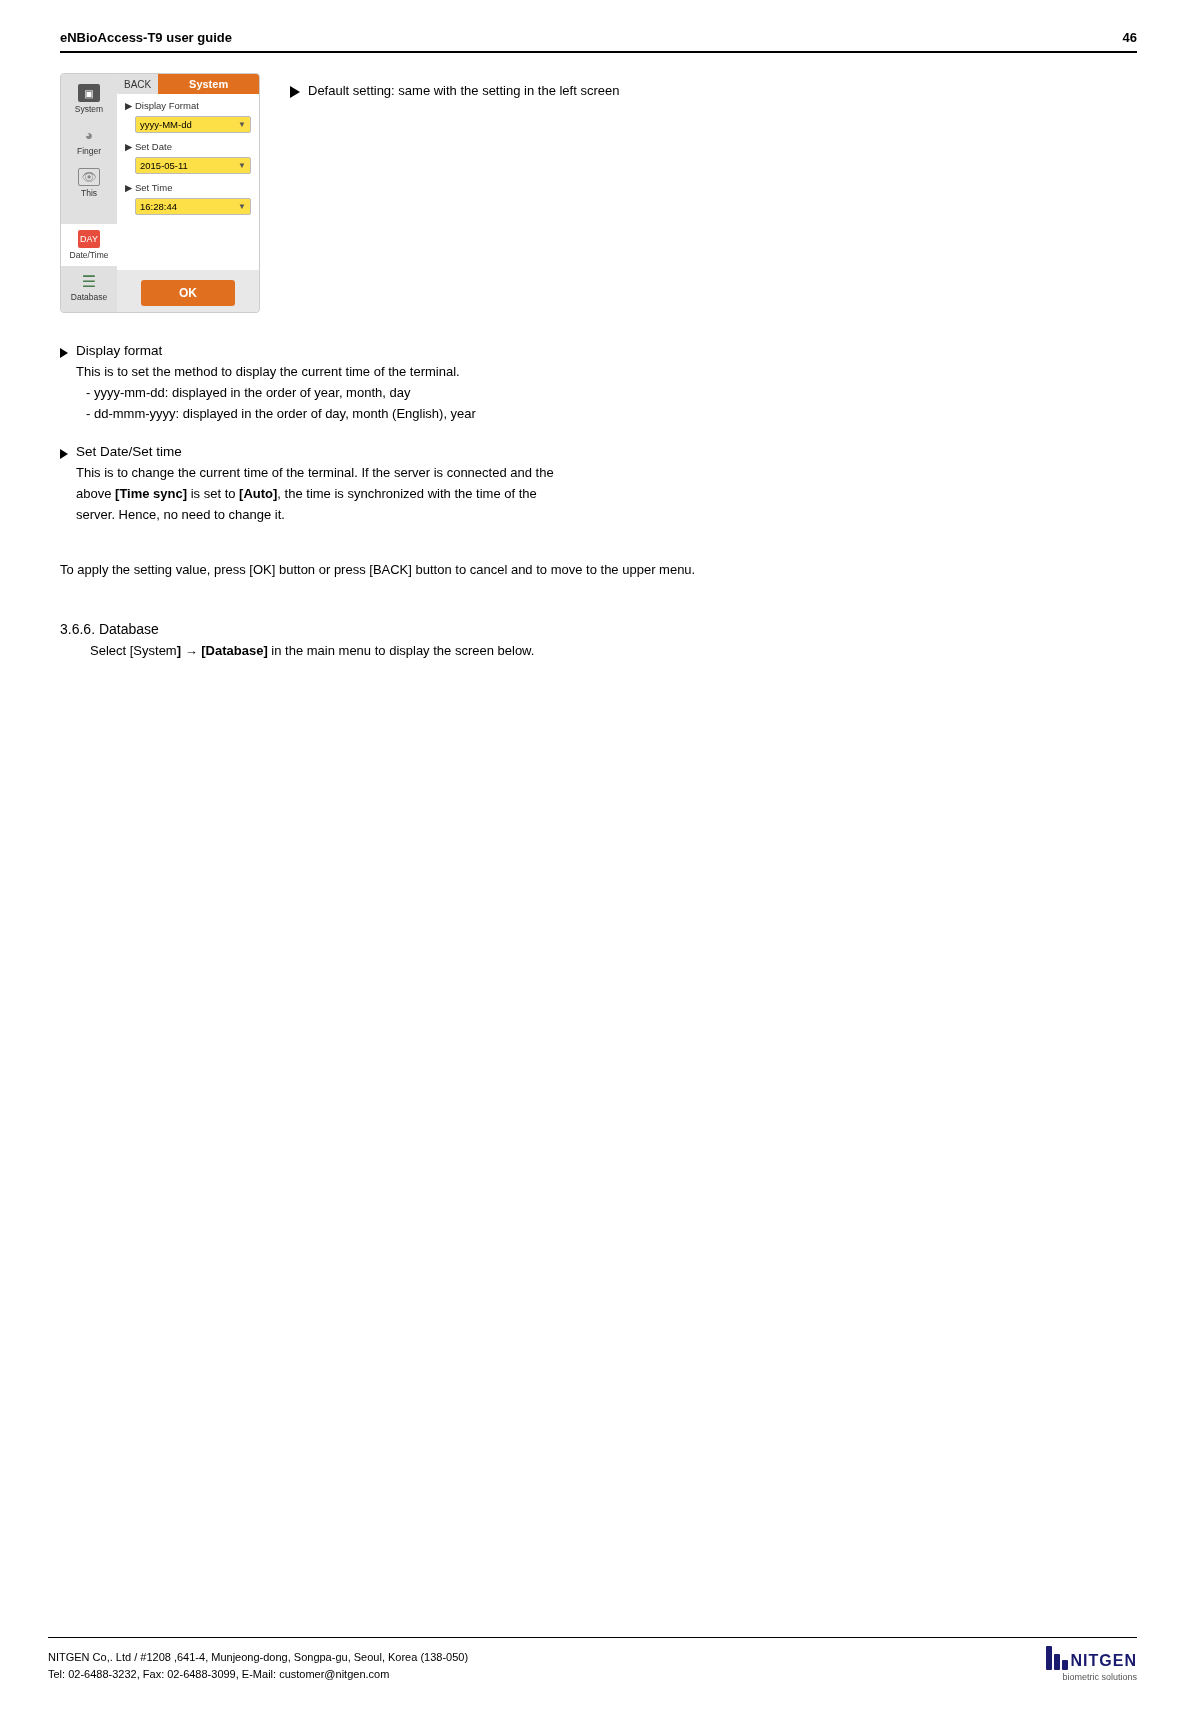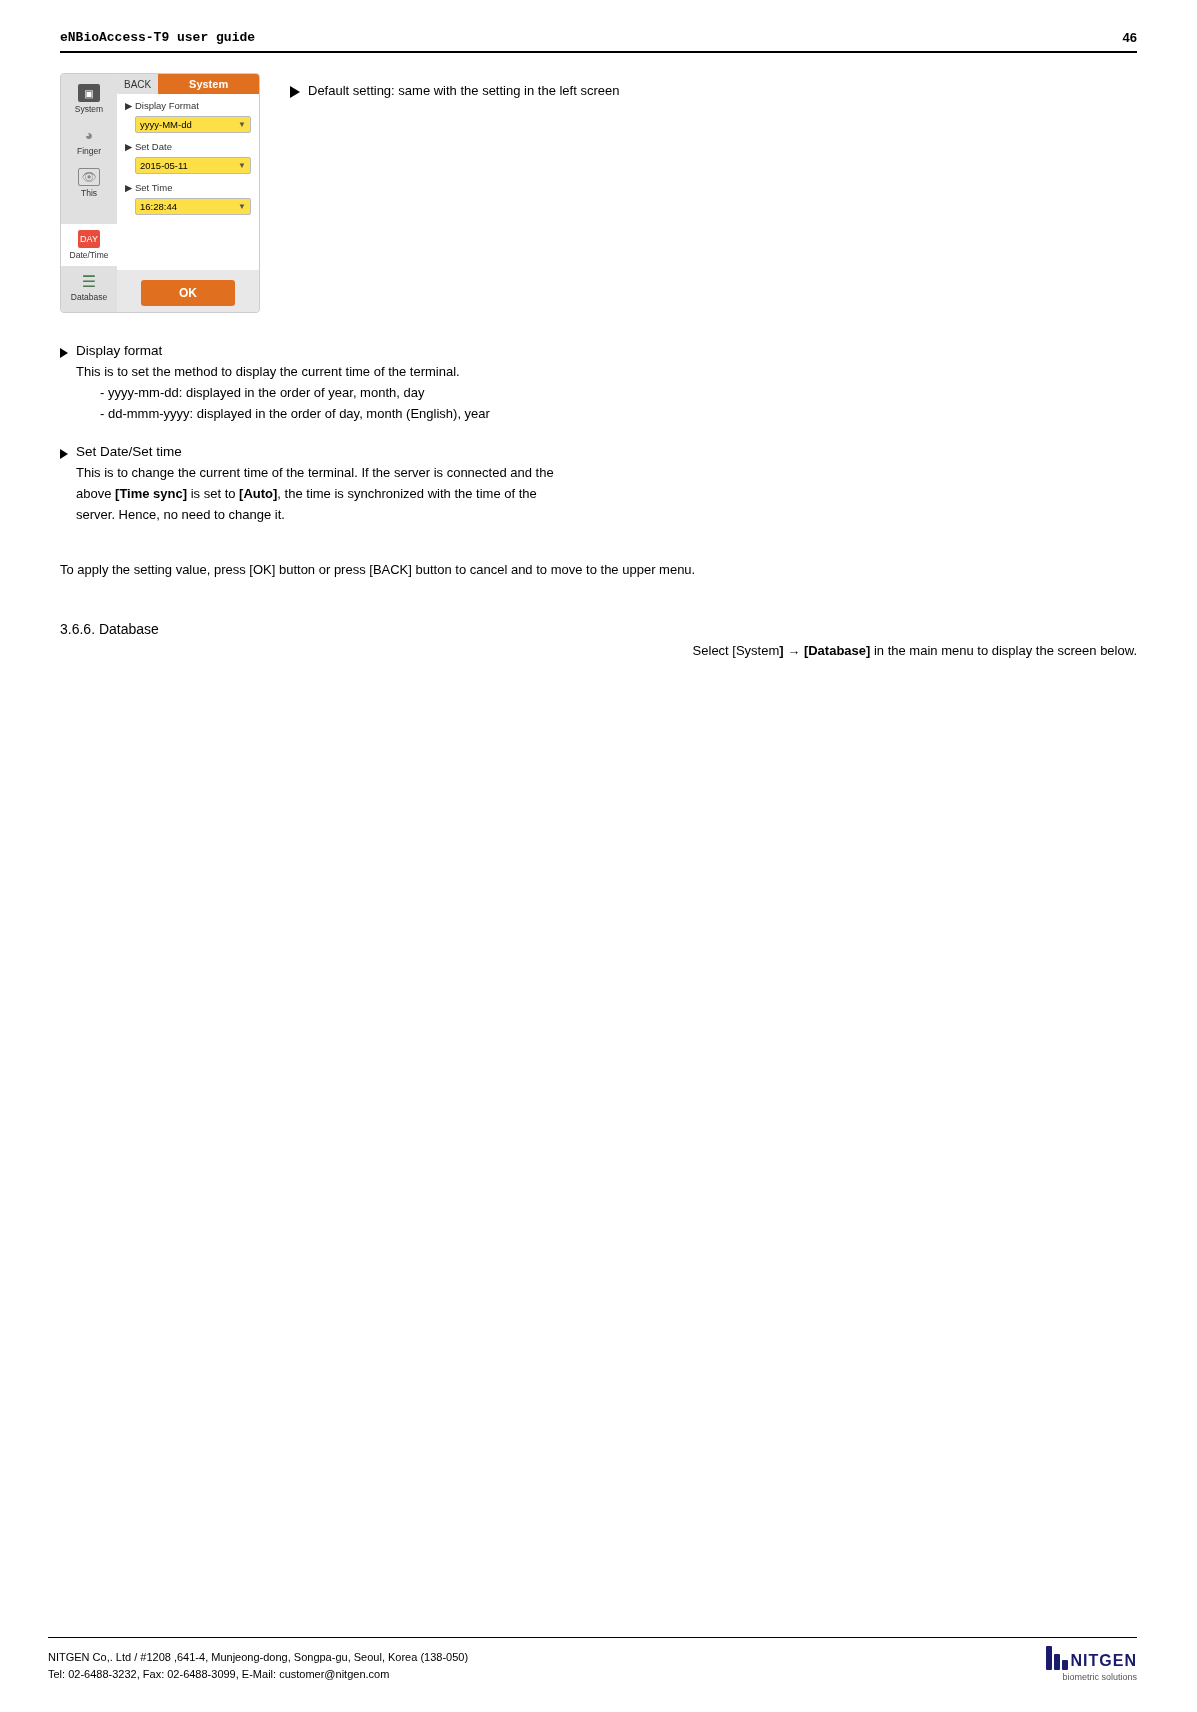--- a/index.html
+++ b/index.html
@@ -25,21 +25,20 @@
       display: flex;
       justify-content: space-between;
       align-items: center;
       border-bottom: 2px solid #000;
       padding-bottom: 6px;
       margin-bottom: 20px;
     }
     .page-header-title {
       font-size: 13px;
       font-weight: bold;
-      font-family: Liberation Mono, monospace;
     }
     .page-header-number {
       font-size: 13px;
       font-weight: bold;
     }
 
     
     .main-content {
       display: flex;
       flex-direction: column;
@@ -242,21 +241,21 @@
       font-size: 13.5px;
       font-weight: normal;
     }
     .section-body {
       font-size: 13px;
       line-height: 1.6;
       margin-left: 16px;
       color: #000;
     }
     .section-body .list-item {
-      margin-left: 24px;
+      margin-left: 10px;
     }
 
     .para-text {
       font-size: 13px;
       line-height: 1.6;
       margin-top: 20px;
       color: #000;
     }
 
     .section-number {
@@ -266,21 +265,20 @@
       margin-bottom: 4px;
     }
     .section-number-text {
       font-size: 14px;
     }
     .indent-text {
       font-size: 13px;
       line-height: 1.6;
       margin-left: 30px;
       color: #000;
-      text-align: right;
     }
 
     
     .page-footer {
       position: absolute;
       bottom: 30px;
       left: 48px;
       right: 60px;
       border-top: 1.5px solid #000;
       padding-top: 8px;

